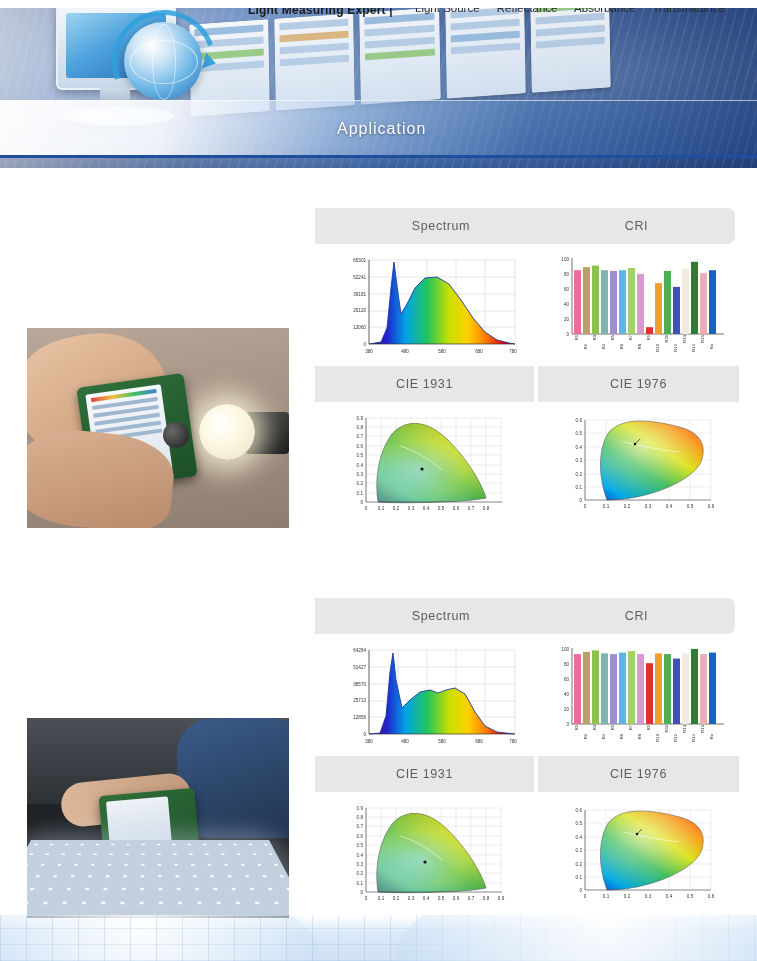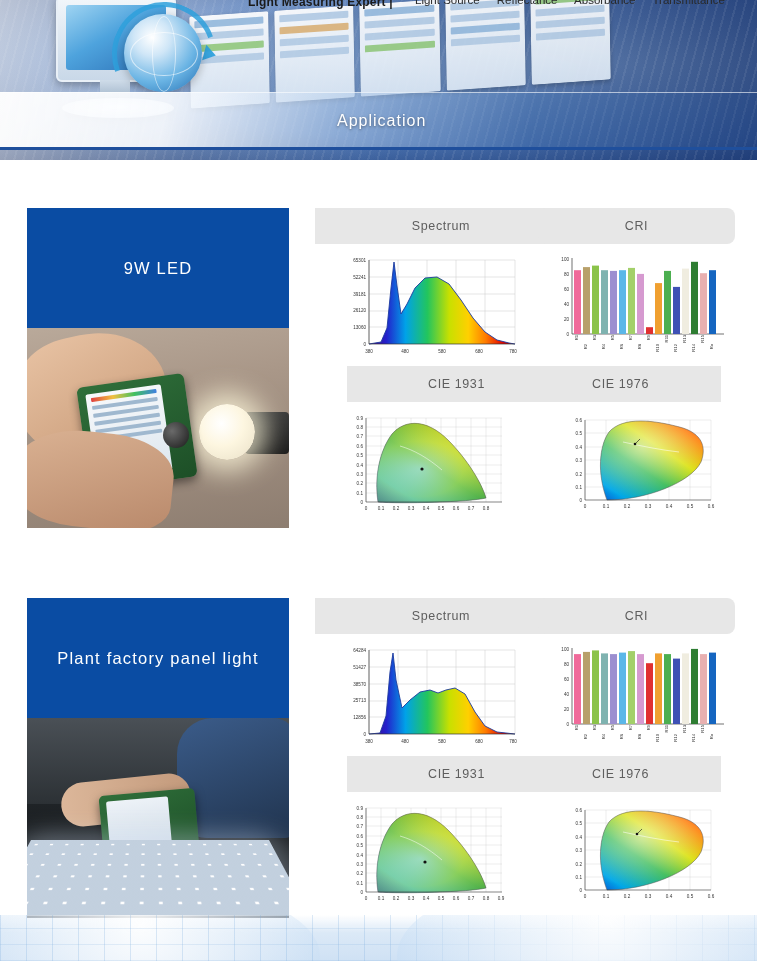--- a/index.html
+++ b/index.html
@@ -12,21 +12,21 @@
   }
   .page {
     position: relative;
     width: 757px; height: 961px;
     background: #ffffff;
     overflow: hidden;
   }
 
   
   .banner {
-    position: absolute; left: 0; top: 0;
+    position: absolute; left: 0; top: 8px;
     width: 757px; height: 160px;
     overflow: hidden;
     background: linear-gradient(180deg,#e8eef6 0%, #dfe8f3 40%, #cfe0f0 100%);
   }
   .banner-bg {
     position: absolute; inset: 0;
     background:
       linear-gradient(110deg, rgba(255,255,255,0.65) 0%, rgba(232,240,250,0.2) 30%, rgba(120,160,210,0.0) 55%),
       linear-gradient(75deg, rgba(26,74,150,0.08) 0%, rgba(26,74,150,0.35) 45%, rgba(12,40,100,0.75) 100%),
       radial-gradient(ellipse at 75% 40%, rgba(160,200,240,0.55) 0%, rgba(40,90,170,0.6) 60%, rgba(10,30,80,0.9) 100%);
@@ -185,22 +185,22 @@
 
   .panel-wrap { position: absolute; left: 288px; top: 0; width: 424px; height: 320px; }
   .hdr {
     position: absolute; height: 36px;
     background: #e7e7e7; color: #5e5e5e;
     display:flex; align-items:center; justify-content:center;
     font-size: 12.5px; letter-spacing: .6px;
   }
   .hdr.a { left: 0;   top: 0;   width: 252px; }
   .hdr.b { left: 223px; top: 0;   width: 197px; border-radius: 8px; }
-  .hdr.c { left: 0;   top: 158px; width: 219px; margin-left: 32px; }
-  .hdr.d { left: 205px; top: 158px; width: 201px; }
+  .hdr.c { left: 0;   top: 158px; width: 219px; }
+  .hdr.d { left: 223px; top: 158px; width: 201px; }
   .cell {
     position: absolute; background: #ffffff;
     display:flex; align-items:center; justify-content:center;
   }
   .cell.a { left: 0;   top: 36px;  width: 219px; height: 118px; }
   .cell.b { left: 223px; top: 36px;  width: 201px; height: 118px; }
   .cell.c { left: 0;   top: 194px; width: 219px; height: 126px; }
   .cell.d { left: 223px; top: 194px; width: 201px; height: 126px; }
 
   svg { display: block; }
@@ -288,23 +288,20 @@
       <div class="arrow-head"></div>
       <div class="globe"></div>
     </div>
 
     <div class="banner-strip"></div>
     <div class="banner-title">Application</div>
   </div>
 
   <div class="section sec1">
 
-    <div class="label-box">
-      <div class="txt">9W  LED</div>
-    </div>
 
     <div class="photo p1">
       <div class="hand1"></div>
       <div class="socket"></div>
       <div class="bulb"></div>
       <div class="device">
         <div class="dscreen">
           <div class="dline c"></div>
             <div class="dline"></div>
             <div class="dline"></div>
@@ -566,23 +563,20 @@
               <text x="139" y="102">0.5</text>
             <text x="160" y="102">0.6</text>
           </g>
         </svg>
       </div>
     </div>
   </div>
 
   <div class="section sec2">
 
-    <div class="label-box">
-      <div class="txt">Plant factory panel light</div>
-    </div>
 
     <div class="photo p2">
       <div class="wall"></div>
       <div class="person"></div>
       <div class="arm"></div>
       <div class="device">
           <div class="dscreen"></div>
         </div>
       <div class="panel"></div>
     </div>

